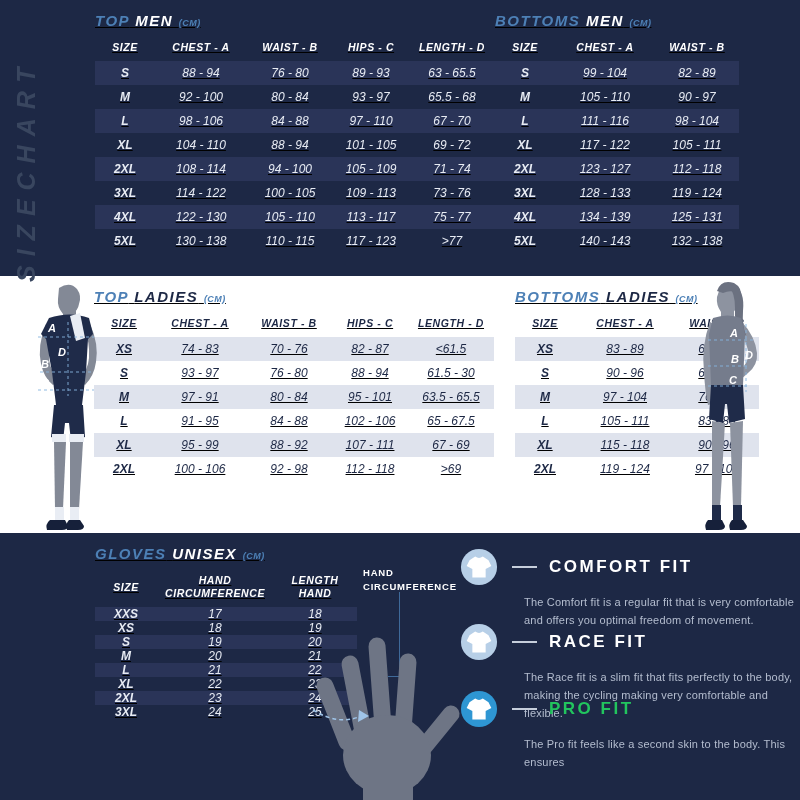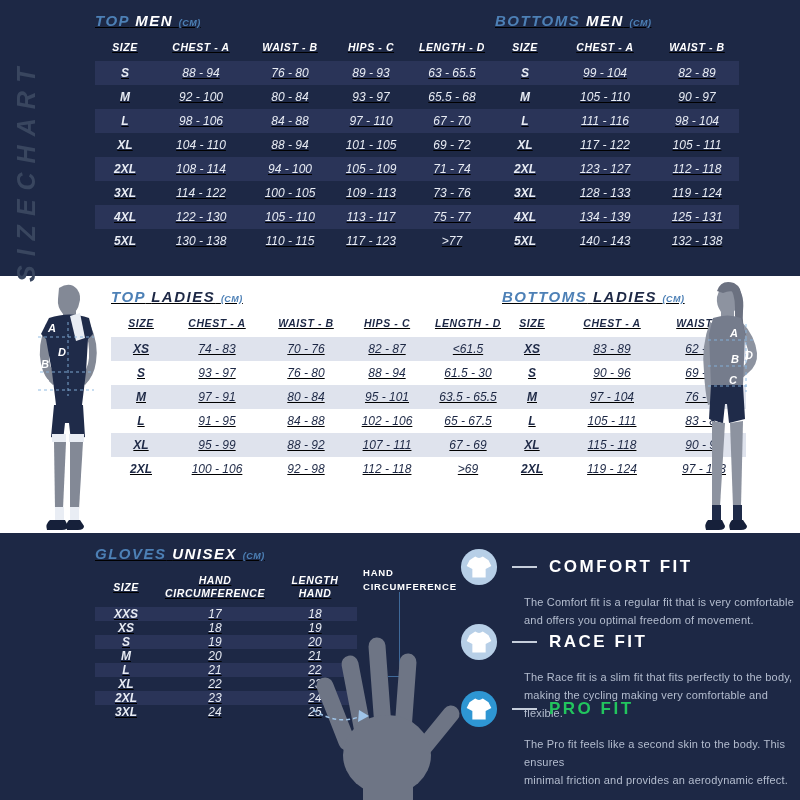--- a/index.html
+++ b/index.html
@@ -203,21 +203,21 @@
         </tr>
         <tr>
           <td class="size-col">5XL</td>
           <td>140 - 143</td>
           <td>132 - 138</td>
         </tr>
       </tbody>
     </table>
 </div>
 
-<div class="tbl light t5" style="left:111px;top:288px;width:380px;">
+<div class="tbl light t5" style="left:94px;top:288px;width:380px;">
   <div class="table-title">
     <span class="accent">TOP</span>
     <span class="main">LADIES</span>
     <span class="unit">(CM)</span>
   </div>
   <table>
       <thead>
         <tr>
           <th>SIZE</th>
           <th>CHEST - A</th>
@@ -266,21 +266,21 @@
           <td class="size-col">2XL</td>
           <td>100 - 106</td>
           <td>92 - 98</td>
           <td>112 - 118</td>
           <td>&gt;69</td>
         </tr>
       </tbody>
     </table>
 </div>
 
-<div class="tbl light t3" style="left:502px;top:288px;width:232px;">
+<div class="tbl light t3" style="left:515px;top:288px;width:232px;">
   <div class="table-title">
     <span class="accent">BOTTOMS</span>
     <span class="main">LADIES</span>
     <span class="unit">(CM)</span>
   </div>
   <table>
       <thead>
         <tr>
           <th>SIZE</th>
           <th>CHEST - A</th>
@@ -512,15 +512,14 @@
       <svg width="38" height="38" viewBox="0 0 40 40">
           <circle cx="20" cy="20" r="19" fill="currentColor"></circle>
       <path transform="translate(20,20)" d="M-10,-7 L-4,-11 Q0,-8 4,-11 L10,-7 L13,-1 L7,2 L7,11 L-7,11 L-7,2 L-13,-1 Z" fill="#ffffff"></path>
         </svg>
     </span>
     <span class="fit-dash"></span>
     <span class="fit-title blue">PRO FIT</span>
   </div>
   <div class="fit-desc">
     <div>The Pro fit feels like a second skin to the body. This ensures</div>
-    <div>minimal friction and provides an aerodynamic effect.</div>
   </div>
 </div>
 
 </body></html>

